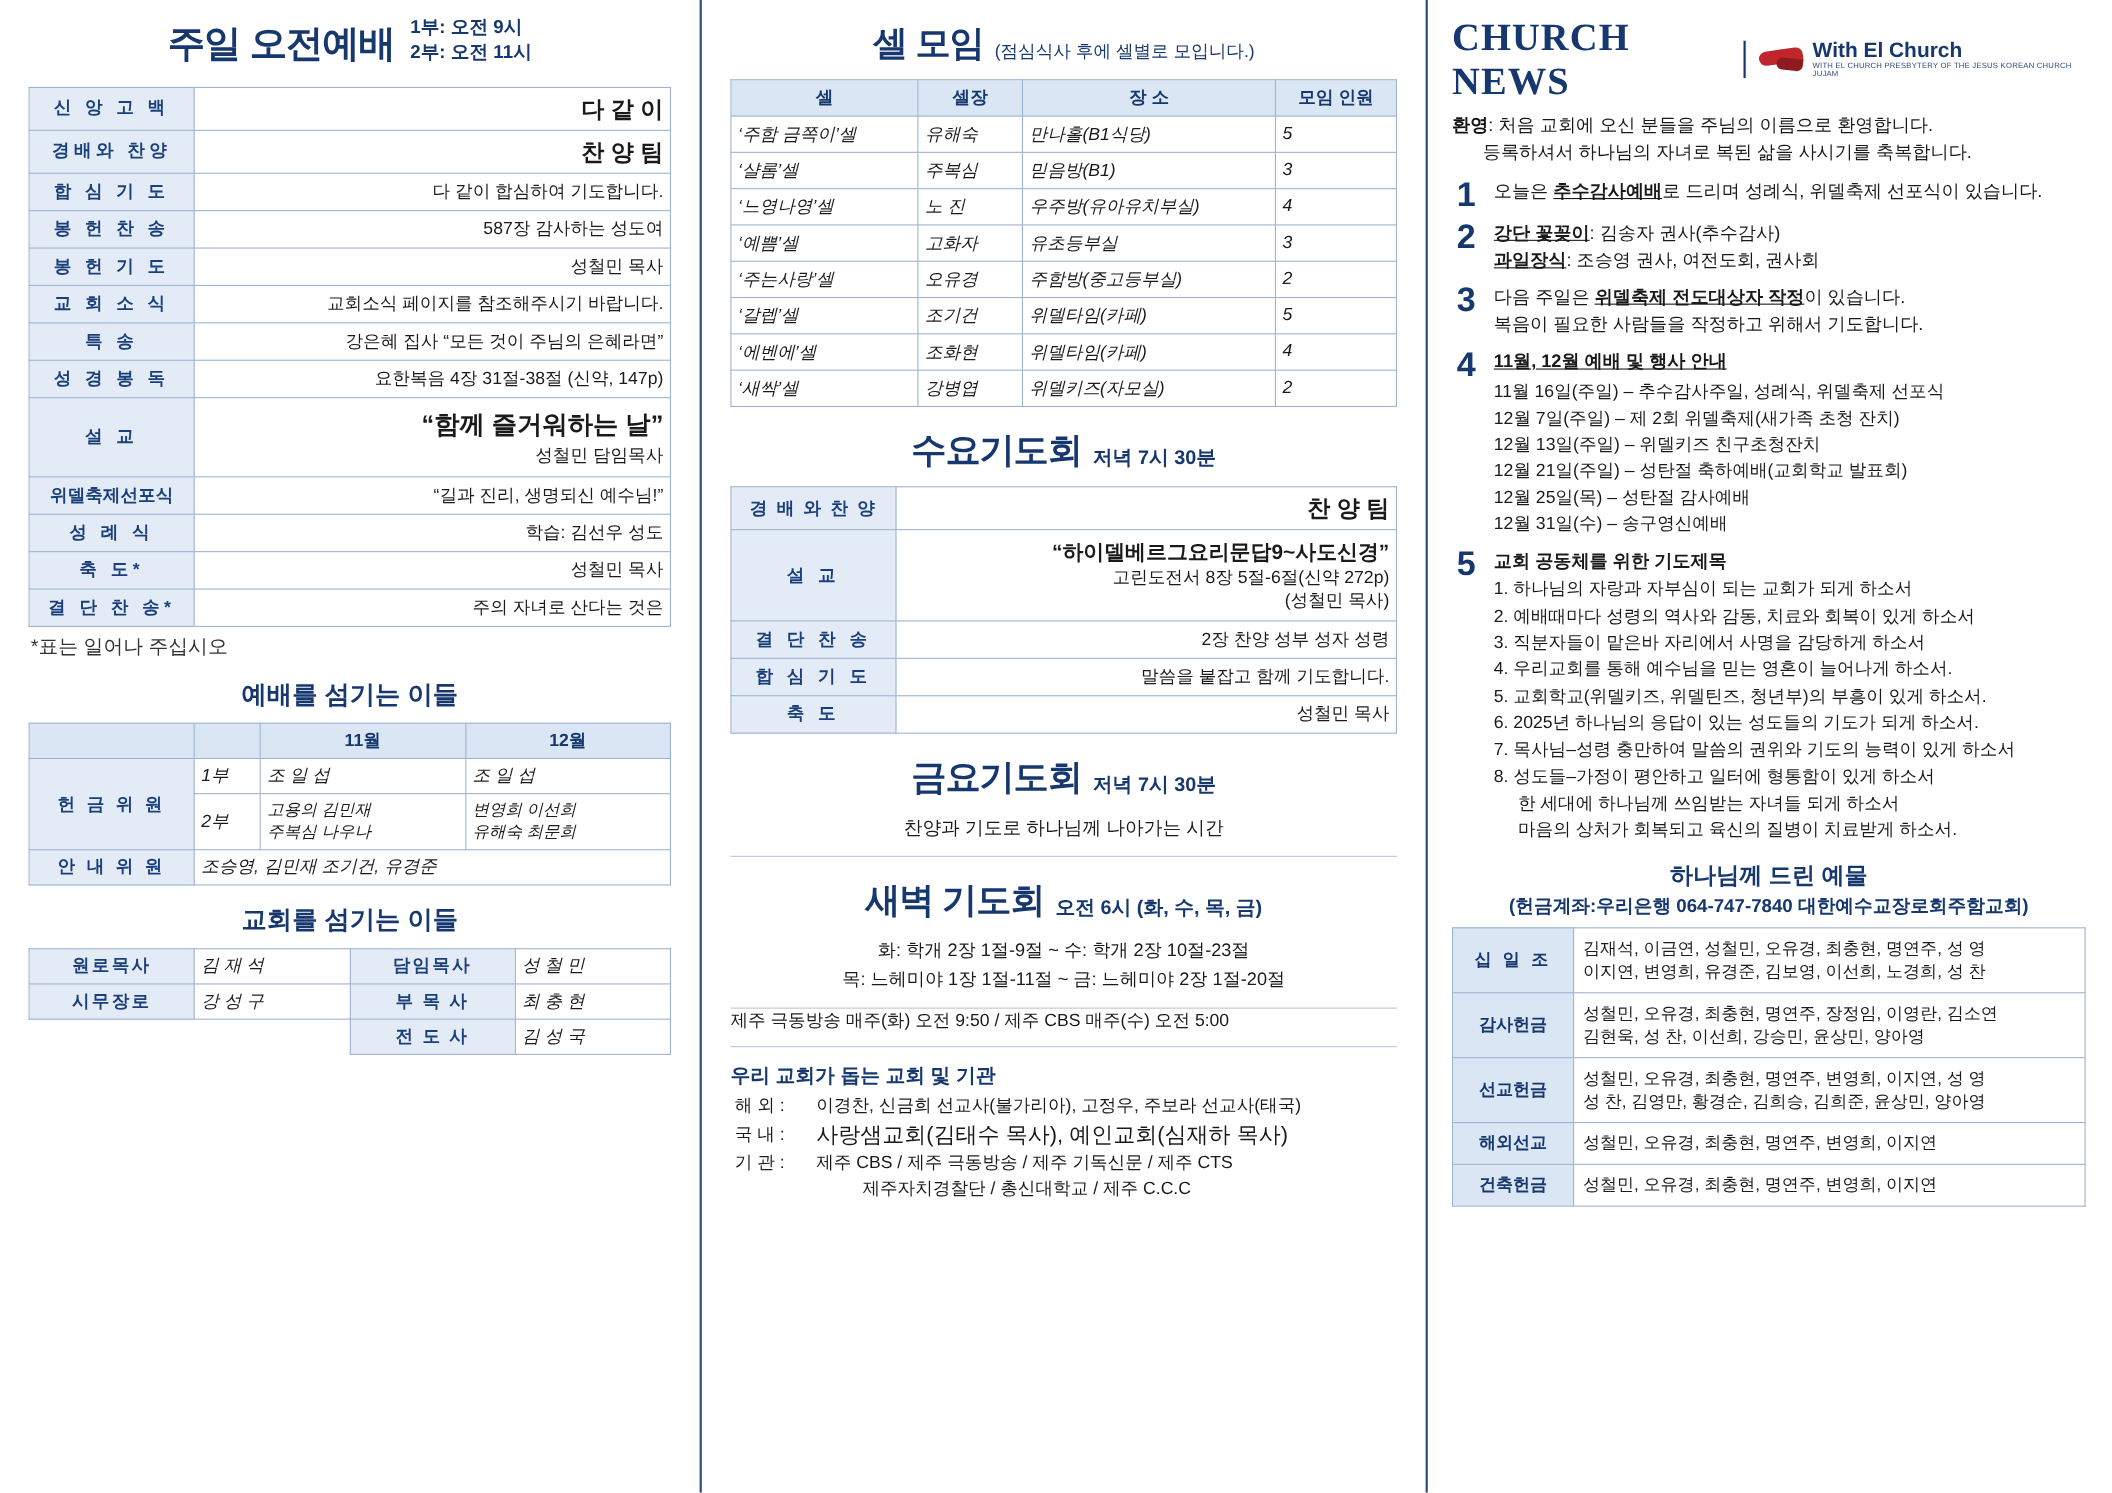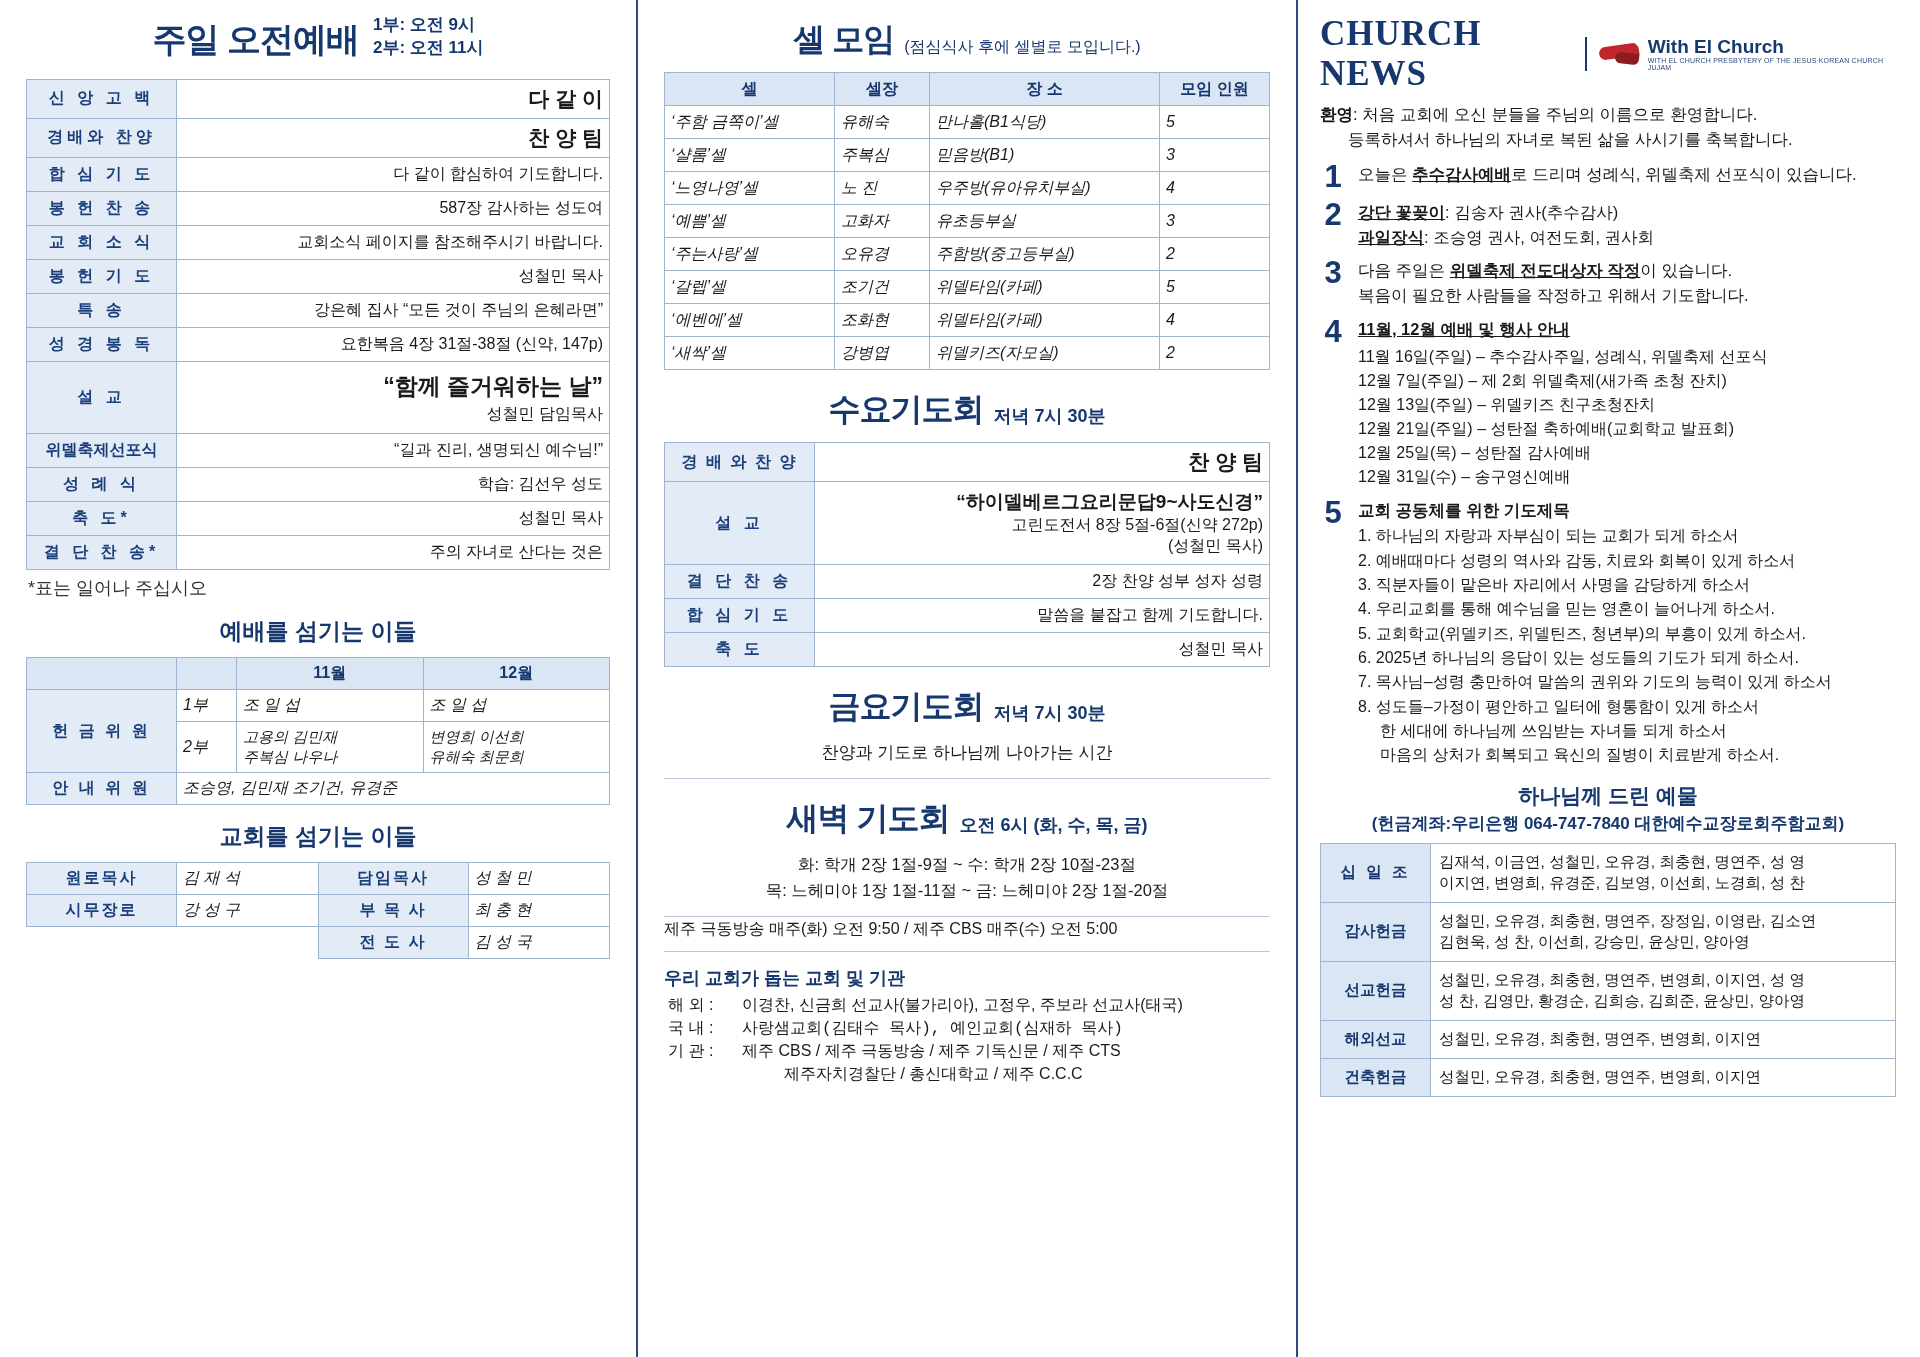--- a/index.html
+++ b/index.html
@@ -105,26 +105,26 @@
           </tr>
         <tr>
             <td class="lbl">합 심 기 도</td>
             <td class="val">다 같이 합심하여 기도합니다.</td>
           </tr>
         <tr>
             <td class="lbl">봉 헌 찬 송</td>
             <td class="val">587장 감사하는 성도여</td>
           </tr>
         <tr>
+            <td class="lbl">봉 헌 기 도</td>
+            <td class="val">성철민 목사</td>
+          </tr>
+        <tr>
             <td class="lbl">교 회 소 식</td>
             <td class="val">교회소식 페이지를 참조해주시기 바랍니다.</td>
-          </tr>
-        <tr>
-            <td class="lbl">봉 헌 기 도</td>
-            <td class="val">성철민 목사</td>
           </tr>
         <tr>
             <td class="lbl">특      송</td>
             <td class="val">강은혜 집사 “모든 것이 주님의 은혜라면”</td>
           </tr>
         <tr>
             <td class="lbl">성 경 봉 독</td>
             <td class="val">요한복음 4장 31절-38절 (신약, 147p)</td>
           </tr>
         <tr>
@@ -329,21 +329,21 @@
 
     <div class="mid-head">우리 교회가 돕는 교회 및 기관</div>
     <table style="border:none;width:100%;">
       <tbody>
         <tr>
             <td style="border:none;padding:1px 4px;width:78px;font-size:16px;">해 외 :</td>
             <td style="border:none;padding:1px 0;font-size:16px;">이경찬, 신금희 선교사(불가리아), 고정우, 주보라 선교사(태국)</td>
           </tr>
         <tr>
             <td style="border:none;padding:1px 4px;font-size:16px;">국 내 :</td>
-            <td style="border:none;padding:1px 0;font-size:16px;font-family:Liberation Mono, monospace;">사랑샘교회(김태수 목사),  예인교회(심재하 목사)</td>
+            <td style="border:none;padding:1px 0;font-size:20px;">사랑샘교회(김태수 목사),  예인교회(심재하 목사)</td>
           </tr>
         <tr>
             <td style="border:none;padding:1px 4px;font-size:16px;">기 관 :</td>
             <td style="border:none;padding:1px 0;font-size:16px;">제주 CBS / 제주 극동방송 / 제주 기독신문 / 제주 CTS</td>
           </tr>
         <tr>
             <td style="border:none;padding:1px 4px;font-size:16px;"></td>
             <td style="border:none;padding:1px 0 1px 42px;font-size:16px;">제주자치경찰단 / 총신대학교 / 제주 C.C.C</td>
           </tr>
       </tbody>

